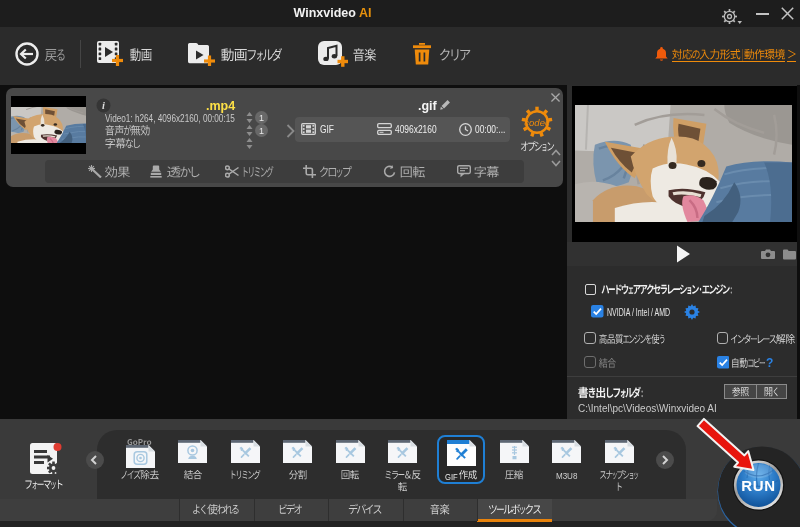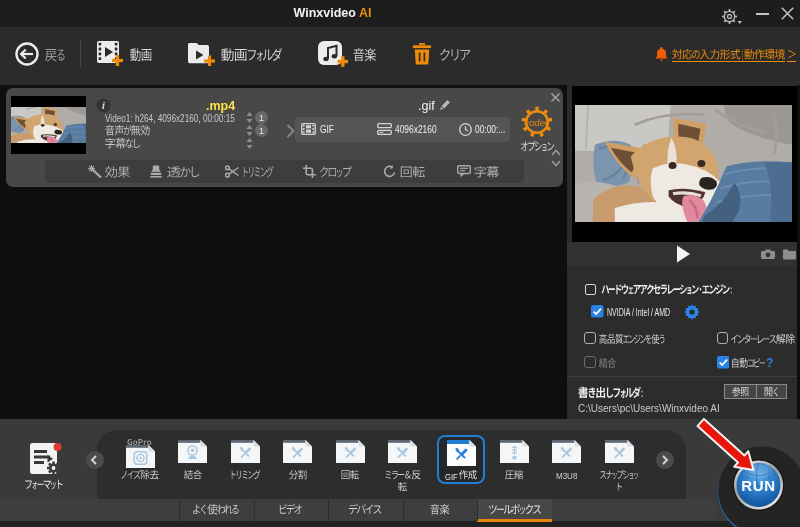--- a/index.html
+++ b/index.html
@@ -180,21 +180,21 @@
 <circle cx="6.5" cy="6.5" r="6.5" fill="#686868"></circle>
       <text x="6.5" y="9.6" font-size="9" fill="#e8e8e8" text-anchor="middle" font-family="Liberation Sans">1</text>
     </svg>
 <svg class="abs" style="left:246px;top:138px" width="7" height="11" viewBox="0 0 7 11">
 <path d="M3.5 0 L6.5 4 H0.5 Z" fill="#8d8d8d"></path>
       <path d="M3.5 11 L6.5 7 H0.5 Z" fill="#8d8d8d"></path>
     </svg>
 <svg class="abs" style="left:286px;top:124px" width="9" height="14" viewBox="0 0 9 14">
 <path d="M1.5 1 L7.5 7 L1.5 13" fill="none" stroke="#8a8a8a" stroke-width="1.8"></path>
     </svg>
-<div class="abs" style="left:418px;top:99px;font-size:12.5px;font-weight:normal;color:#f5f5f5">.gif</div>
+<div class="abs" style="left:418px;top:99px;font-size:12.5px;font-weight:bold;color:#f5f5f5">.gif</div>
 <svg class="abs" style="left:438px;top:99px" width="13" height="13" viewBox="0 0 13 13">
 <g transform="rotate(45 6.5 6.5)">
         <rect x="4.8" y="0.5" width="3.4" height="8.4" fill="#b9b9b9"></rect>
 <path d="M4.8 9.9 h3.4 l-1.7 2.7 z" fill="#b9b9b9"></path>
       </g>
     </svg>
 <div class="abs" style="left:295px;top:117px;width:215px;height:25px;background:#555555;border-radius:4px"></div>
 <svg class="abs" style="left:301px;top:123px" width="15" height="12" viewBox="0 0 15 12">
 <rect x="0.7" y="0.7" width="13.6" height="10.6" rx="1" fill="none" stroke="#d5d5d5" stroke-width="1.3"></rect>
 <g fill="#d5d5d5">
@@ -389,21 +389,21 @@
       <path transform="translate(0,11.00) scale(0.01091,-0.01100)" fill="#f2f2f2" d="M149 253H816V-99H694V171H265V-100H149ZM210 131H737V56H210ZM210 14H737V-68H210ZM410 921H531V318H410ZM127 853H811V531H116V608H692V777H127ZM24 738H926V648H24ZM94 494H852V416H94ZM23 376H926V286H23Z M1003 775Q1094 761 1170 759Q1246 756 1311 762Q1368 769 1420 782Q1472 795 1523 815L1536 691Q1491 675 1439 663Q1387 651 1333 645Q1269 638 1186 639Q1103 639 1009 651ZM988 549Q1063 540 1132 537Q1200 534 1260 537Q1320 540 1370 545Q1437 553 1485 568Q1532 582 1568 595L1584 468Q1547 456 1503 445Q1458 434 1408 427Q1355 420 1287 416Q1219 413 1144 414Q1069 416 994 421ZM1264 745Q1258 775 1250 805Q1243 835 1234 866L1345 882Q1350 832 1358 782Q1366 733 1376 688Q1386 643 1396 600Q1406 564 1422 517Q1438 470 1457 423Q1476 376 1495 338Q1504 323 1512 309Q1521 296 1532 283L1482 184Q1459 190 1425 197Q1391 203 1354 208Q1317 214 1287 218L1295 321Q1320 318 1351 314Q1381 311 1399 308Q1366 380 1342 449Q1319 518 1303 578Q1293 616 1287 643Q1280 671 1275 695Q1269 719 1264 745ZM1146 298Q1132 271 1121 242Q1110 214 1110 178Q1110 119 1153 92Q1195 66 1277 66Q1335 66 1388 72Q1440 79 1484 90L1478 -48Q1435 -57 1381 -63Q1328 -68 1278 -68Q1195 -68 1135 -45Q1075 -23 1042 25Q1009 73 1009 150Q1008 202 1019 244Q1030 285 1044 324Z M1745 93H2428V-33H1745ZM2017 906H2141V15H2017ZM1686 363H1808V-97H1686ZM2364 363H2489V-96H2364ZM1725 815H1845V548H2323V816H2449V421H1725Z M2784 856Q2780 823 2777 784Q2774 745 2773 713Q2772 669 2770 605Q2768 542 2767 473Q2765 404 2764 337Q2763 270 2763 220Q2763 166 2778 134Q2793 103 2819 89Q2845 76 2877 76Q2928 76 2970 93Q3012 111 3047 141Q3081 172 3109 212Q3137 252 3159 296L3234 177Q3214 138 3182 95Q3150 52 3106 14Q3062 -24 3004 -48Q2946 -71 2876 -71Q2808 -71 2758 -44Q2708 -16 2681 42Q2653 99 2653 191Q2653 235 2654 292Q2655 349 2657 410Q2658 472 2659 531Q2660 590 2661 637Q2661 685 2661 713Q2661 752 2659 789Q2657 826 2651 859Z M3871 719Q3865 704 3861 683Q3856 662 3853 644Q3846 605 3835 555Q3825 505 3810 453Q3795 400 3775 348Q3755 296 3729 251Q3692 187 3642 130Q3593 73 3532 29Q3471 -16 3397 -48L3307 81Q3389 107 3449 145Q3509 184 3553 232Q3598 280 3631 335Q3658 380 3677 433Q3697 486 3710 540Q3722 594 3727 639Q3715 639 3687 639Q3658 639 3620 639Q3581 639 3540 639Q3498 639 3459 639Q3420 639 3390 639Q3359 639 3343 639Q3315 639 3288 638Q3261 637 3245 635V787Q3258 786 3275 784Q3293 782 3312 780Q3331 779 3344 779Q3356 779 3381 779Q3406 779 3438 779Q3470 779 3505 779Q3540 779 3575 779Q3609 779 3640 779Q3670 779 3693 779Q3716 779 3725 779Q3737 779 3755 780Q3774 782 3789 787Z M4238 672Q4237 652 4236 628Q4236 604 4236 582Q4236 546 4237 502Q4237 458 4238 408Q4239 359 4240 306Q4241 254 4241 202Q4241 150 4242 101Q4242 52 4242 9Q4243 -33 4226 -60Q4209 -86 4182 -86Q4167 -86 4150 -86Q4132 -85 4116 -84Q4099 -82 4085 -81L4080 42Q4099 38 4119 35Q4139 32 4152 32Q4161 32 4164 41Q4168 50 4168 66Q4168 96 4168 137Q4168 177 4167 223Q4167 269 4167 317Q4166 365 4166 413Q4165 460 4164 503Q4164 546 4162 582Q4162 602 4161 626Q4159 650 4158 672ZM3937 523Q3948 521 3965 518Q3981 516 3994 516Q4001 516 4021 516Q4040 516 4067 516Q4094 516 4125 516Q4156 516 4186 516Q4216 516 4242 516Q4269 516 4287 516Q4305 516 4310 516Q4322 516 4338 519Q4353 522 4361 523V392Q4350 393 4337 394Q4323 394 4313 394Q4309 394 4291 394Q4274 394 4247 394Q4220 394 4189 394Q4158 394 4126 394Q4094 394 4067 394Q4040 394 4021 394Q4001 394 3996 394Q3982 394 3967 393Q3951 392 3937 390ZM3911 104Q3948 134 3984 174Q4021 214 4052 259Q4084 305 4108 350Q4132 395 4144 434L4185 433L4186 328Q4174 291 4150 246Q4127 201 4096 154Q4065 108 4031 67Q3998 26 3965 -4Z M4712 24Q4715 40 4717 61Q4719 82 4719 104Q4719 116 4719 151Q4719 187 4719 238Q4719 288 4719 347Q4719 406 4719 467Q4719 527 4719 580Q4719 634 4719 674Q4719 715 4719 733Q4719 770 4716 797Q4713 824 4712 826H4835Q4835 824 4832 796Q4830 769 4830 732Q4830 714 4830 678Q4830 642 4830 595Q4830 548 4830 495Q4830 442 4830 390Q4830 339 4830 293Q4830 247 4830 215Q4830 183 4830 167Q4863 187 4900 220Q4936 254 4971 299Q5006 343 5033 395L5097 276Q5063 218 5015 162Q4967 106 4915 59Q4864 13 4817 -18Q4804 -28 4796 -36Q4788 -44 4782 -51ZM4330 40Q4385 90 4420 160Q4454 230 4471 298Q4480 334 4484 386Q4489 438 4491 498Q4494 558 4494 617Q4495 676 4495 726Q4495 758 4493 781Q4491 805 4487 825H4609Q4608 823 4606 807Q4605 792 4604 771Q4603 750 4603 727Q4603 679 4602 616Q4601 553 4599 487Q4596 421 4591 362Q4586 303 4578 262Q4559 171 4521 92Q4484 14 4431 -48Z M5600 887Q5611 868 5623 841Q5635 813 5646 786Q5658 759 5665 739L5599 702Q5587 735 5569 778Q5552 821 5535 852ZM5698 936Q5708 916 5721 888Q5734 861 5746 834Q5758 808 5764 789L5699 752Q5686 786 5668 828Q5650 870 5632 901ZM5292 481Q5330 451 5375 413Q5420 375 5466 334Q5512 293 5553 254Q5594 216 5622 185L5543 63Q5516 96 5476 138Q5436 180 5390 225Q5344 270 5299 311Q5254 352 5218 382ZM5679 664Q5673 649 5665 628Q5658 607 5652 586Q5640 537 5619 476Q5598 416 5569 352Q5540 288 5503 228Q5445 134 5363 48Q5280 -38 5162 -97L5066 12Q5152 48 5216 95Q5279 141 5326 195Q5373 249 5408 303Q5436 347 5461 399Q5486 451 5504 503Q5523 555 5530 596H5251L5289 719H5524Q5543 719 5563 723Q5582 726 5596 732ZM5407 829Q5392 801 5378 769Q5363 737 5356 719Q5329 656 5285 582Q5242 509 5189 440Q5136 370 5076 316L4987 407Q5060 465 5111 531Q5161 596 5196 657Q5230 718 5250 766Q5260 785 5271 818Q5283 851 5288 878Z M5875 395Q5858 395 5846 425Q5835 455 5835 498Q5835 543 5846 572Q5858 602 5875 602Q5892 602 5904 572Q5915 543 5915 498Q5915 455 5904 425Q5892 395 5875 395ZM5875 -15Q5858 -15 5846 15Q5835 45 5835 89Q5835 134 5846 163Q5858 192 5875 192Q5892 192 5904 163Q5915 134 5915 89Q5915 45 5904 15Q5892 -15 5875 -15Z"></path>
     </svg>
 <div class="abs" style="left:724px;top:384px;width:63px;height:15px;border:1px solid #8a8a8a;background:#454545"></div>
 <div class="abs" style="left:755.5px;top:384px;width:1px;height:15px;background:#8a8a8a"></div>
 <svg style="position:absolute;left:731.5px;top:385.8px;overflow:visible" width="17.0" height="12.3">
       <path transform="translate(0,9.50) scale(0.00895,-0.00950)" fill="#e0e0e0" d="M342 907 423 882Q390 828 350 771Q310 714 276 674L215 698Q237 727 260 764Q284 800 306 838Q328 876 342 907ZM582 823 640 862Q686 832 734 792Q783 753 826 713Q869 674 896 639L833 595Q808 629 766 669Q724 710 676 750Q628 791 582 823ZM66 719Q132 721 216 723Q301 724 396 726Q491 729 592 732Q692 735 790 739L787 671Q659 665 530 660Q400 656 283 652Q166 648 75 646ZM28 557H925V486H28ZM504 435 564 404Q526 373 476 346Q427 319 373 296Q319 274 269 260Q261 271 248 286Q236 300 224 310Q273 323 326 342Q378 362 425 386Q472 409 504 435ZM608 309 668 278Q620 234 553 199Q486 164 411 137Q336 110 262 91Q254 104 242 121Q231 138 220 150Q290 165 364 188Q437 212 501 242Q565 273 608 309ZM739 187 804 153Q743 85 650 37Q556 -11 441 -43Q326 -75 198 -93Q192 -77 182 -58Q173 -39 163 -25Q285 -11 396 17Q506 44 595 86Q684 129 739 187ZM383 683 456 663Q396 504 290 392Q184 279 49 210Q44 218 34 230Q24 242 13 253Q2 265 -6 272Q129 333 230 436Q331 540 383 683ZM634 541Q667 487 717 436Q767 384 827 345Q887 305 946 279Q938 271 928 260Q919 248 910 237Q902 225 896 215Q835 245 774 292Q712 338 660 395Q607 453 571 515Z M1018 861H1089V187H1018ZM1056 861H1309V242H1056V315H1239V788H1056ZM1055 598H1275V527H1055ZM1353 863H1801V791H1353ZM1777 863H1849Q1849 863 1848 851Q1848 839 1847 832Q1843 754 1838 704Q1832 653 1824 626Q1817 598 1807 585Q1795 572 1781 567Q1767 562 1748 559Q1731 558 1700 558Q1669 558 1634 561Q1633 576 1628 595Q1623 613 1615 627Q1648 624 1676 624Q1704 623 1716 623Q1726 623 1734 625Q1741 626 1746 632Q1754 640 1759 664Q1764 687 1768 732Q1773 778 1777 851ZM1527 840H1601Q1595 781 1580 732Q1566 683 1540 643Q1513 604 1470 573Q1427 543 1363 522Q1357 536 1344 554Q1332 572 1321 582Q1378 600 1416 624Q1454 648 1476 680Q1498 712 1510 752Q1522 792 1527 840ZM1453 440V275H1746V440ZM1383 508H1820V207H1383ZM1265 135 1334 143Q1344 91 1351 30Q1358 -30 1359 -70L1286 -82Q1286 -55 1283 -18Q1280 19 1276 59Q1272 99 1265 135ZM1479 138 1549 152Q1563 118 1576 79Q1589 41 1599 4Q1609 -33 1614 -63L1540 -80Q1535 -52 1526 -14Q1517 24 1505 64Q1493 104 1479 138ZM1683 144 1751 174Q1775 139 1800 98Q1826 56 1848 17Q1869 -23 1881 -54L1810 -89Q1798 -57 1778 -17Q1757 24 1732 66Q1707 108 1683 144ZM1099 166 1171 144Q1144 83 1109 19Q1074 -45 1040 -92L968 -57Q991 -30 1015 7Q1039 44 1061 85Q1083 126 1099 166Z"></path>
     </svg>
 <svg style="position:absolute;left:763.5px;top:385.8px;overflow:visible" width="15.0" height="12.3">
       <path transform="translate(0,9.50) scale(0.00932,-0.00950)" fill="#e0e0e0" d="M226 429H723V362H226ZM208 244H744V175H208ZM541 408H608V-66H541ZM335 405H401V207Q401 183 395 146Q389 110 374 69Q360 28 333 -11Q306 -51 264 -82Q256 -70 241 -56Q226 -41 214 -32Q264 1 290 46Q316 91 326 134Q335 178 335 208ZM102 711H383V653H102ZM563 711H847V653H563ZM817 861H891V18Q891 -17 882 -38Q874 -59 852 -70Q829 -80 791 -83Q753 -85 695 -84Q694 -73 690 -59Q687 -44 682 -29Q677 -14 672 -3Q713 -4 748 -4Q784 -4 797 -4Q808 -3 812 2Q817 6 817 19ZM109 861H429V497H109V559H358V799H109ZM853 861V799H589V558H853V496H518V861ZM64 861H138V-87H64Z M1448 797Q1435 784 1419 765Q1402 746 1391 735Q1370 711 1339 678Q1309 645 1275 609Q1241 572 1210 539Q1179 507 1155 481Q1131 453 1122 435Q1114 417 1123 399Q1132 380 1158 350Q1181 326 1211 294Q1240 262 1274 226Q1307 189 1342 150Q1377 111 1409 73Q1441 36 1466 1L1408 -70Q1382 -31 1351 9Q1330 38 1297 77Q1265 116 1228 158Q1192 200 1156 239Q1120 279 1091 310Q1051 353 1041 386Q1030 419 1045 451Q1060 484 1097 524Q1120 550 1153 584Q1185 619 1221 657Q1256 696 1288 732Q1320 768 1340 796Q1353 812 1366 833Q1380 853 1387 868Z"></path>
     </svg>
-<div class="abs" style="left:578px;top:407.5px;font-size:10px;font-weight:normal;color:#cacaca;white-space:nowrap;line-height:0"><span style="vertical-align:middle;line-height:normal;display:inline-block;transform:translateY(-50%)">C:\Users\pc\Users\Winxvideo AI</span></div>
+<div class="abs" style="left:578px;top:407.5px;font-size:10px;font-weight:normal;color:#cacaca;white-space:nowrap;line-height:0"><span style="vertical-align:middle;line-height:normal;display:inline-block;transform:translateY(-50%)">C:\Intel\pc\Videos\Winxvideo AI</span></div>
 <div class="abs" style="left:97px;top:430px;width:589px;height:97px;background:#2d2d2d;border-radius:20px 20px 0 0"></div>
 <svg class="abs" style="left:29px;top:441px" width="34" height="36" viewBox="0 0 34 36">
 <rect x="1" y="2" width="27" height="31" rx="2.5" fill="#f3f3f3"></rect>
 <g fill="#383838">
         <rect x="5" y="9" width="13" height="3"></rect>
         <rect x="5" y="14.5" width="16" height="3"></rect>
         <rect x="5" y="20" width="10" height="3"></rect>
       </g>
 <path d="M18.5 14 l5.5 3.8 l-5.5 3.8 z" fill="#383838"></path>
 <g transform="translate(24.5,27)">

